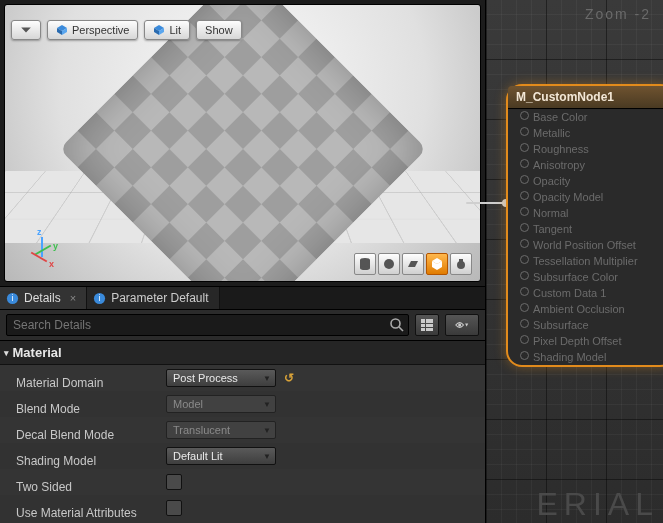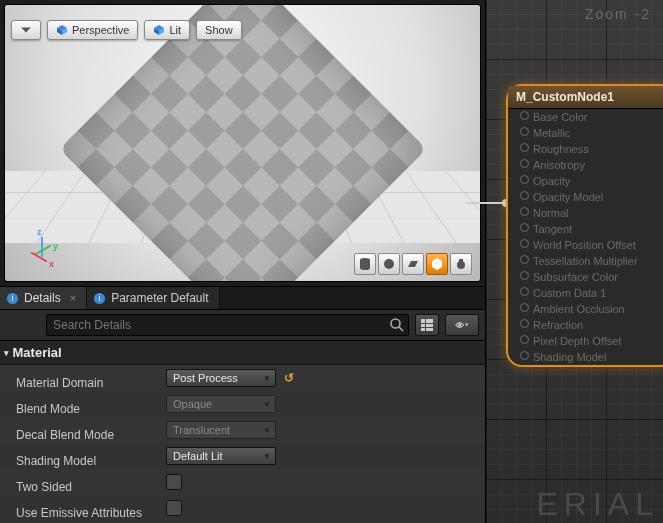--- a/index.html
+++ b/index.html
@@ -38,21 +38,21 @@
 
   
   .tabs { display:flex; align-items:center; background:#1a1a1a; height:24px; border-top:1px solid #000; border-bottom:1px solid #000; }
   .tab { display:flex; align-items:center; gap:5px; padding:0 10px 0 6px; height:100%; background:#333; color:#ddd; font-size:12px; border-right:1px solid #111; position:relative; cursor:pointer; }
   .tab.inactive { background:#272727; color:#ccc; }
   .tab .x { color:#888; margin-left:4px; font-size:11px; }
   .tab svg { width:13px; height:13px; }
 
   
   .searchrow { display:flex; align-items:center; gap:6px; padding:4px 6px; background:#2b2b2b; border-bottom:1px solid #000; }
-  .searchbox { flex:1; position:relative;margin-left:40px; }
+  .searchbox { flex:1; position:relative; }
   .searchbox input { width:100%; height:22px; background:#1a1a1a; border:1px solid #000; border-radius:2px; color:#ccc; padding:0 24px 0 6px; font-size:12px; outline:none; }
   .searchbox .mag { position:absolute; right:4px; top:3px; width:16px; height:16px; color:#aaa; }
   .iconbtn { width:24px; height:22px; background:linear-gradient(#555,#3a3a3a); border:1px solid #111; border-radius:2px; display:flex; align-items:center; justify-content:center; cursor:pointer; }
   .eyebtn { width:34px; }
   .iconbtn svg { width:14px; height:14px; fill:#ccc; }
 
   
   .cat { display:flex; align-items:center; gap:4px; padding:4px 4px; background:#252525; color:#e8e8e8; font-weight:600; font-size:13px; border-bottom:1px solid #111; }
   .cat .tri { font-size:9px; color:#ddd; }
 
@@ -220,21 +220,21 @@
         <span class="plabel">Material Domain</span>
         <div class="combo">
           <span>Post Process</span>
             <span class="caret">▼</span>
         </div>
         <span class="reset">↺</span>
       </div>
       <div class="prow">
         <span class="plabel">Blend Mode</span>
         <div class="combo disabled">
-          <span>Opaque</span>
+          <span>Model</span>
             <span class="caret">▼</span>
         </div>
       </div>
       <div class="prow">
         <span class="plabel">Decal Blend Mode</span>
         <div class="combo disabled">
           <span>Translucent</span>
             <span class="caret">▼</span>
         </div>
       </div>
@@ -243,21 +243,21 @@
         <div class="combo">
           <span>Default Lit</span>
             <span class="caret">▼</span>
         </div>
       </div>
       <div class="prow">
         <span class="plabel">Two Sided</span>
         <div class="chk"></div>
       </div>
       <div class="prow">
-        <span class="plabel">Use Emissive Attributes</span>
+        <span class="plabel">Use Material Attributes</span>
         <div class="chk"></div>
       </div>
     </div>
     <div class="scrollbar" style="top:312px;">
         <div class="thumb"></div>
       </div>
   </div>
 
   <div class="right">
     <div class="right-grid"></div>
@@ -313,21 +313,21 @@
           <div class="npin">
             <span class="pin-dot"></span>
             <span>Custom Data 1</span>
           </div>
           <div class="npin">
             <span class="pin-dot"></span>
             <span>Ambient Occlusion</span>
           </div>
           <div class="npin">
             <span class="pin-dot"></span>
-            <span>Refraction</span>
+            <span>Subsurface</span>
           </div>
           <div class="npin">
             <span class="pin-dot"></span>
             <span>Pixel Depth Offset</span>
           </div>
           <div class="npin">
             <span class="pin-dot"></span>
             <span>Shading Model</span>
           </div>
         </div>

